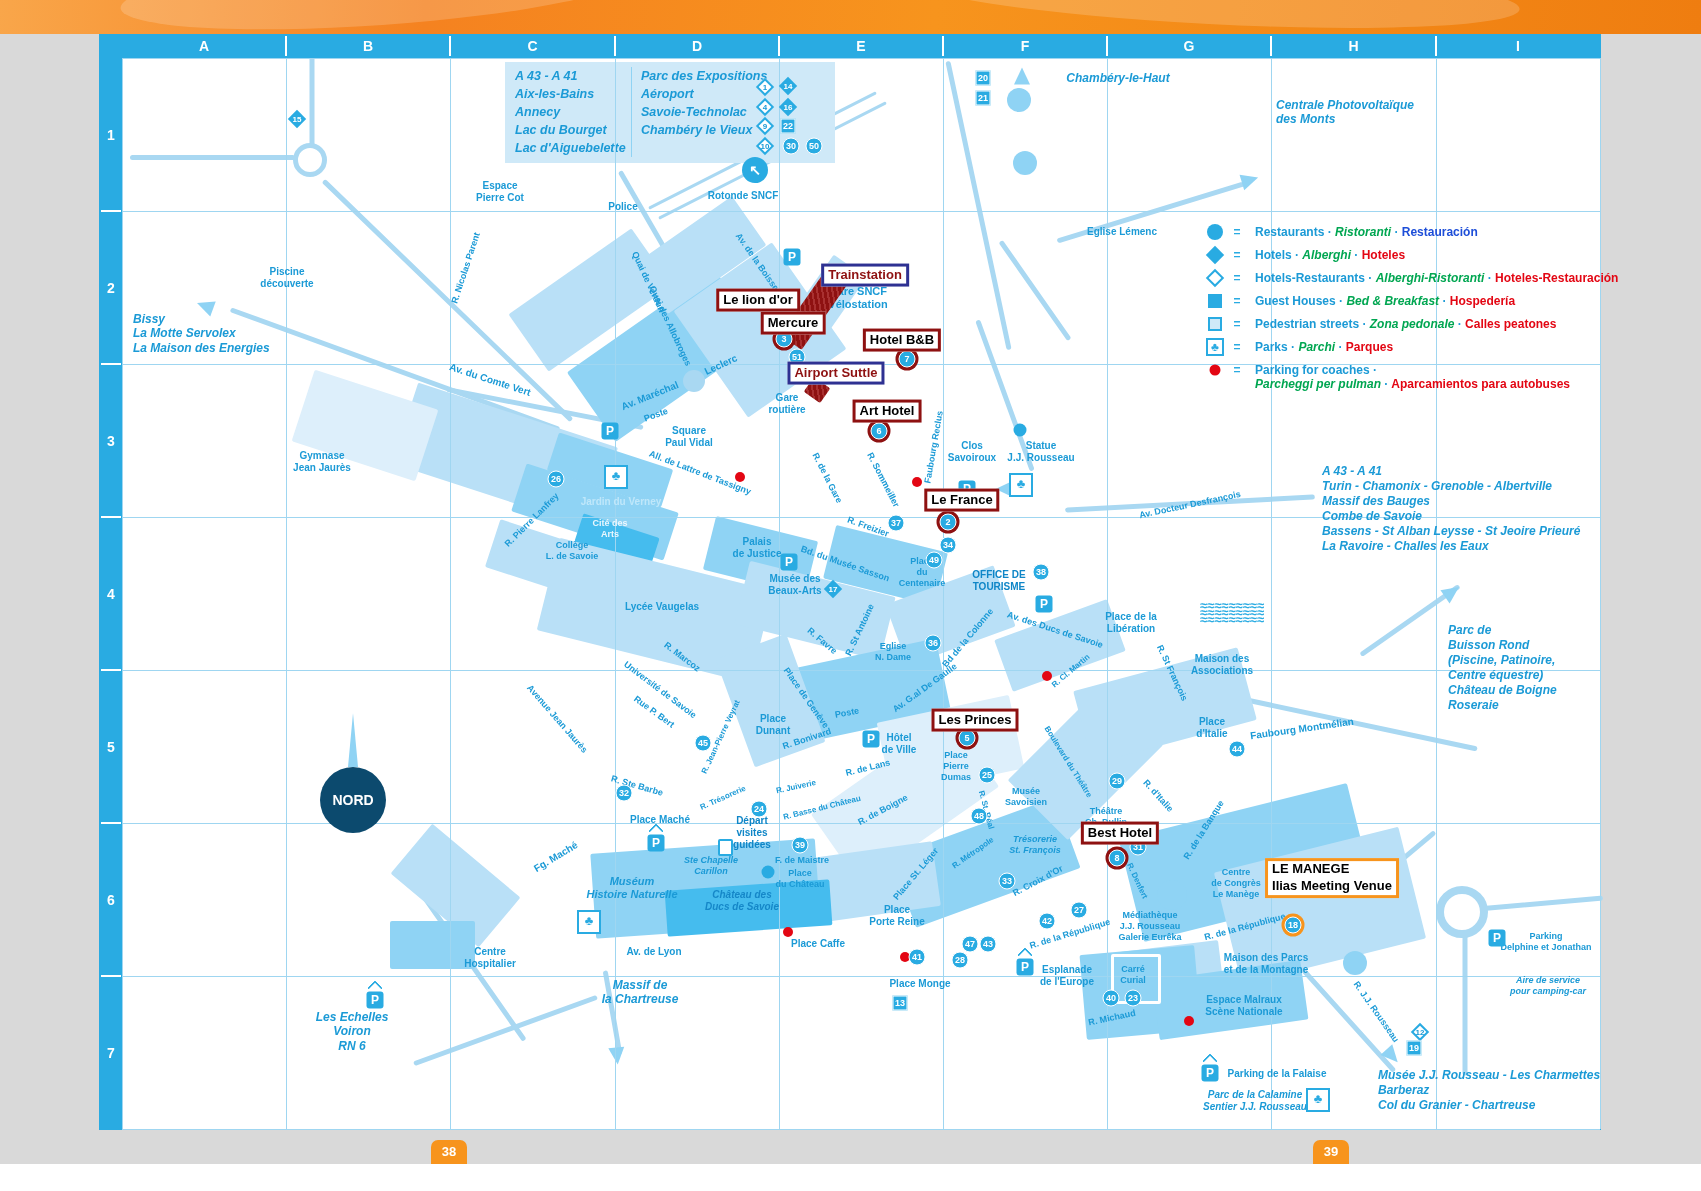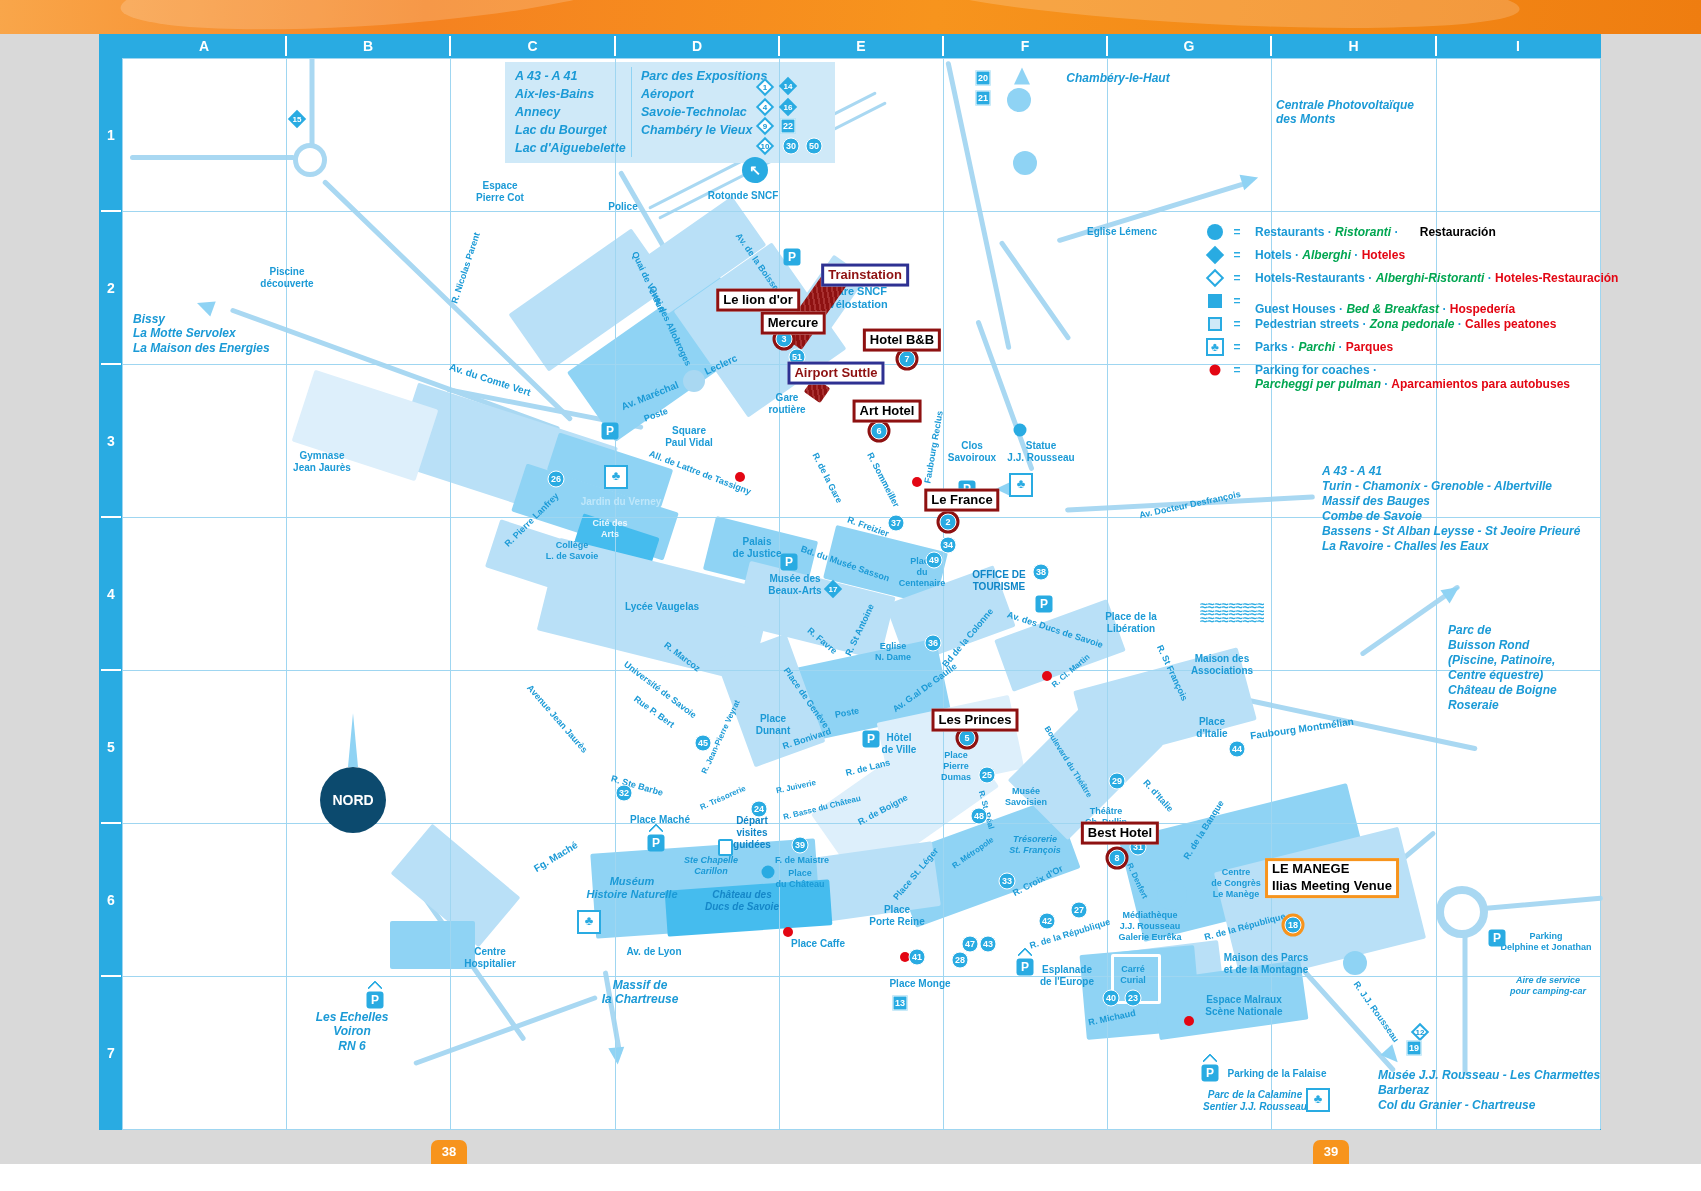--- a/index.html
+++ b/index.html
@@ -484,30 +484,30 @@
     <div class="mk mks" style="left: 900px; top: 1003px;">13</div>
     <div class="mk mkc" style="left: 1111px; top: 998px;">40</div>
     <div class="mk mkc" style="left: 1133px; top: 998px;">23</div>
     <div class="mk mkc" style="left: 1237px; top: 749px;">44</div>
     <div class="mk mkdo" style="left: 1420px; top: 1032px;">
       <span>12</span>
     </div>
     <div class="mk mks" style="left: 1414px; top: 1048px;">19</div>
     <div class="lgi lgi-circle" style="left: 1215px; top: 232px;"></div>
     <div class="lgeq" style="left: 1237px; top: 232px;">=</div>
-    <div class="lgt" style="left: 1255px; top: 232px;"><span style="color: rgb(27, 154, 214);">Restaurants</span><span style="color: rgb(27, 154, 214);"> · </span><span style="color: rgb(0, 166, 81); font-style: italic;">Ristoranti</span><span style="color: rgb(27, 154, 214);"> · </span><span style="color: #000000; margin-left: 18px;">Restauración</span></div>
+    <div class="lgt" style="left: 1255px; top: 232px;"><span style="color: rgb(27, 154, 214);">Restaurants</span><span style="color: rgb(27, 154, 214);"> · </span><span style="color: rgb(0, 166, 81); font-style: italic;">Ristoranti</span><span style="color: rgb(27, 154, 214);"> · </span><span style="color: #1d4ed8;">Restauración</span></div>
     <div class="lgi lgi-diamond" style="left: 1215px; top: 255px;"></div>
     <div class="lgeq" style="left: 1237px; top: 255px;">=</div>
     <div class="lgt" style="left: 1255px; top: 255px;"><span style="color: rgb(27, 154, 214);">Hotels</span><span style="color: rgb(27, 154, 214);"> · </span><span style="color: rgb(0, 166, 81); font-style: italic;">Alberghi</span><span style="color: rgb(27, 154, 214);"> · </span><span style="color: rgb(227, 6, 19);">Hoteles</span></div>
     <div class="lgi lgi-diamond-outline" style="left: 1215px; top: 278px;"></div>
     <div class="lgeq" style="left: 1237px; top: 278px;">=</div>
     <div class="lgt" style="left: 1255px; top: 278px;"><span style="color: rgb(27, 154, 214);">Hotels-Restaurants</span><span style="color: rgb(27, 154, 214);"> · </span><span style="color: rgb(0, 166, 81); font-style: italic;">Alberghi-Ristoranti</span><span style="color: rgb(27, 154, 214);"> · </span><span style="color: rgb(227, 6, 19);">Hoteles-Restauración</span></div>
     <div class="lgi lgi-square" style="left: 1215px; top: 301px;"></div>
     <div class="lgeq" style="left: 1237px; top: 301px;">=</div>
-    <div class="lgt" style="left: 1255px; top: 301px; margin-top: 8px;"><span style="color: rgb(27, 154, 214);">Guest Houses</span><span style="color: rgb(27, 154, 214);"> · </span><span style="color: rgb(0, 166, 81); font-style: italic;">Bed &amp; Breakfast</span><span style="color: rgb(27, 154, 214);"> · </span><span style="color: rgb(227, 6, 19);">Hospedería</span></div>
+    <div class="lgt" style="left: 1255px; top: 301px;"><span style="color: rgb(27, 154, 214);">Guest Houses</span><span style="color: rgb(27, 154, 214);"> · </span><span style="color: rgb(0, 166, 81); font-style: italic;">Bed &amp; Breakfast</span><span style="color: rgb(27, 154, 214);"> · </span><span style="color: rgb(227, 6, 19);">Hospedería</span></div>
     <div class="lgi lgi-square-light" style="left: 1215px; top: 324px;"></div>
     <div class="lgeq" style="left: 1237px; top: 324px;">=</div>
     <div class="lgt" style="left: 1255px; top: 324px;"><span style="color: rgb(27, 154, 214);">Pedestrian streets</span><span style="color: rgb(27, 154, 214);"> · </span><span style="color: rgb(0, 166, 81); font-style: italic;">Zona pedonale</span><span style="color: rgb(27, 154, 214);"> · </span><span style="color: rgb(227, 6, 19);">Calles peatones</span></div>
     <div class="lgi lgi-tree" style="left: 1215px; top: 347px;">♣</div>
     <div class="lgeq" style="left: 1237px; top: 347px;">=</div>
     <div class="lgt" style="left: 1255px; top: 347px;"><span style="color: rgb(27, 154, 214);">Parks</span><span style="color: rgb(27, 154, 214);"> · </span><span style="color: rgb(0, 166, 81); font-style: italic;">Parchi</span><span style="color: rgb(27, 154, 214);"> · </span><span style="color: rgb(227, 6, 19);">Parques</span></div>
     <div class="lgi lgi-red-dot" style="left: 1215px; top: 370px;"></div>
     <div class="lgeq" style="left: 1237px; top: 370px;">=</div>
     <div class="lgt" style="left: 1255px; top: 370px;"><span style="color: rgb(27, 154, 214);">Parking for coaches ·</span></div>
     <div class="lgt" style="left: 1255px; top: 384px;"><span style="color: rgb(0, 166, 81); font-style: italic;">Parcheggi per pulman</span><span style="color: rgb(27, 154, 214);"> · </span><span style="color: rgb(227, 6, 19);">Aparcamientos para autobuses</span></div>

